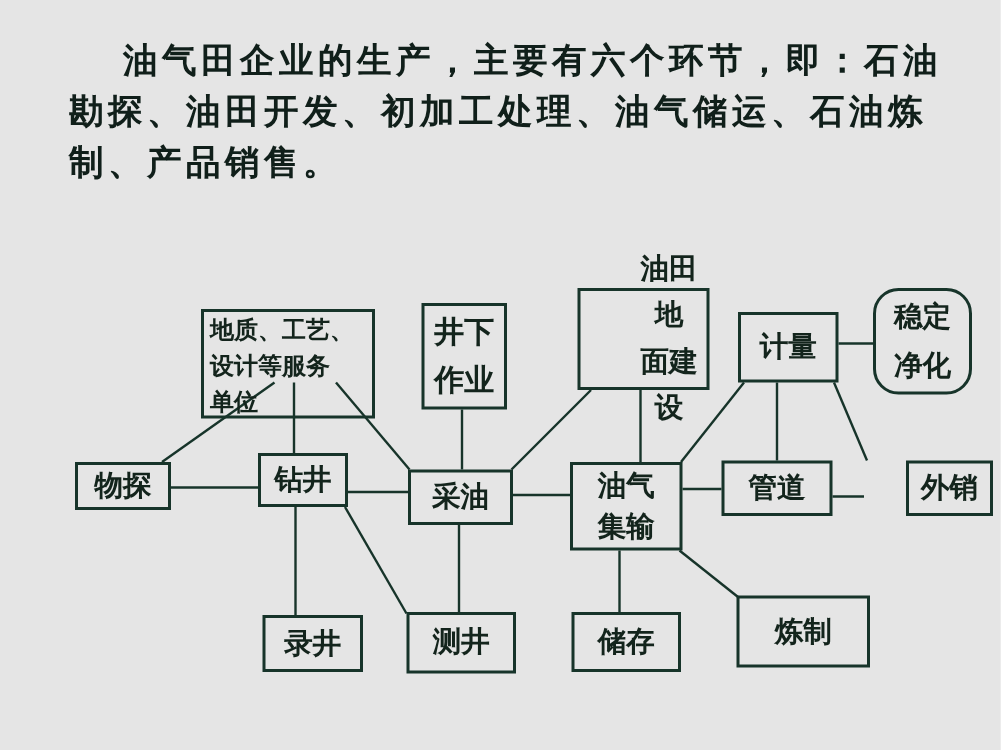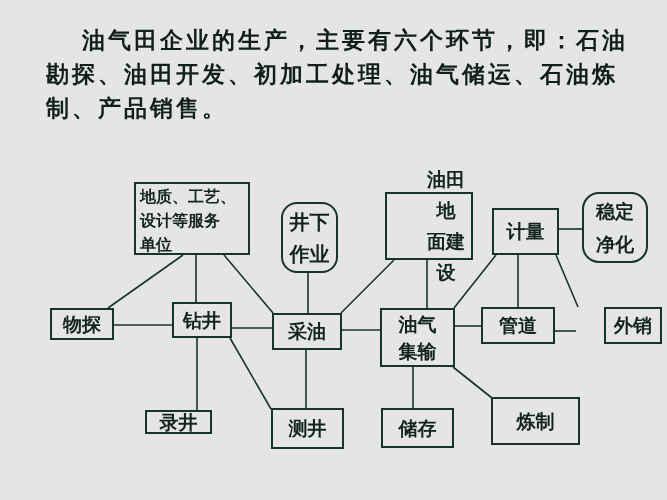--- a/index.html
+++ b/index.html
@@ -22,23 +22,23 @@
   svg.wires line{stroke:#17342a;stroke-width:1.6;}
   .node{
     position:absolute;box-sizing:border-box;
     border:2px solid #17342a;
     display:flex;align-items:center;justify-content:center;
     text-align:center;white-space:pre-line;
     font-weight:bold;font-size:19px;line-height:27px;
     color:#13241c;
   }
   .node.small{font-size:16px;line-height:24px;align-items:flex-start;
-    justify-content:flex-start;text-align:left;padding:1px 4px;}
+    justify-content:flex-start;text-align:left;padding:1px 4px;margin-top:24px;}
   .node.lh31{line-height:31px;padding-left:34px;}
-  .node.lh32{font-size:20px;line-height:32px;border-radius:16px;}
+  .node.lh32{font-size:20px;line-height:32px;}
   .node.lh33{line-height:33px;border-radius:17px;}
 </style>
 </head>
 <body>
 
 <div class="slide">
 
   <div class="title">油气田企业的生产，主要有六个环节，即：石油勘探、油田开发、初加工处理、油气储运、石油炼制、产品销售。</div>
 
   <div class="diagram">
@@ -87,21 +87,21 @@
 
     <div class="node" style="left:272px;top:313px;width:70px;height:37px">采油</div>
 
     <div class="node" style="left:380px;top:308px;width:75px;height:59px">油气
 集输</div>
 
     <div class="node" style="left:481px;top:307px;width:74px;height:37px">管道</div>
 
     <div class="node" style="left:604px;top:307px;width:58px;height:37px">外销</div>
 
-    <div class="node" style="left:145px;top:410px;width:67px;height:24px">录井</div>
+    <div class="node" style="left:175px;top:410px;width:67px;height:38px">录井</div>
 
     <div class="node" style="left:271px;top:408px;width:73px;height:41px">测井</div>
 
     <div class="node" style="left:381px;top:408px;width:73px;height:40px">储存</div>
 
     <div class="node" style="left:491px;top:397px;width:89px;height:48px">炼制</div>
 
   </div>
 </div>
 

